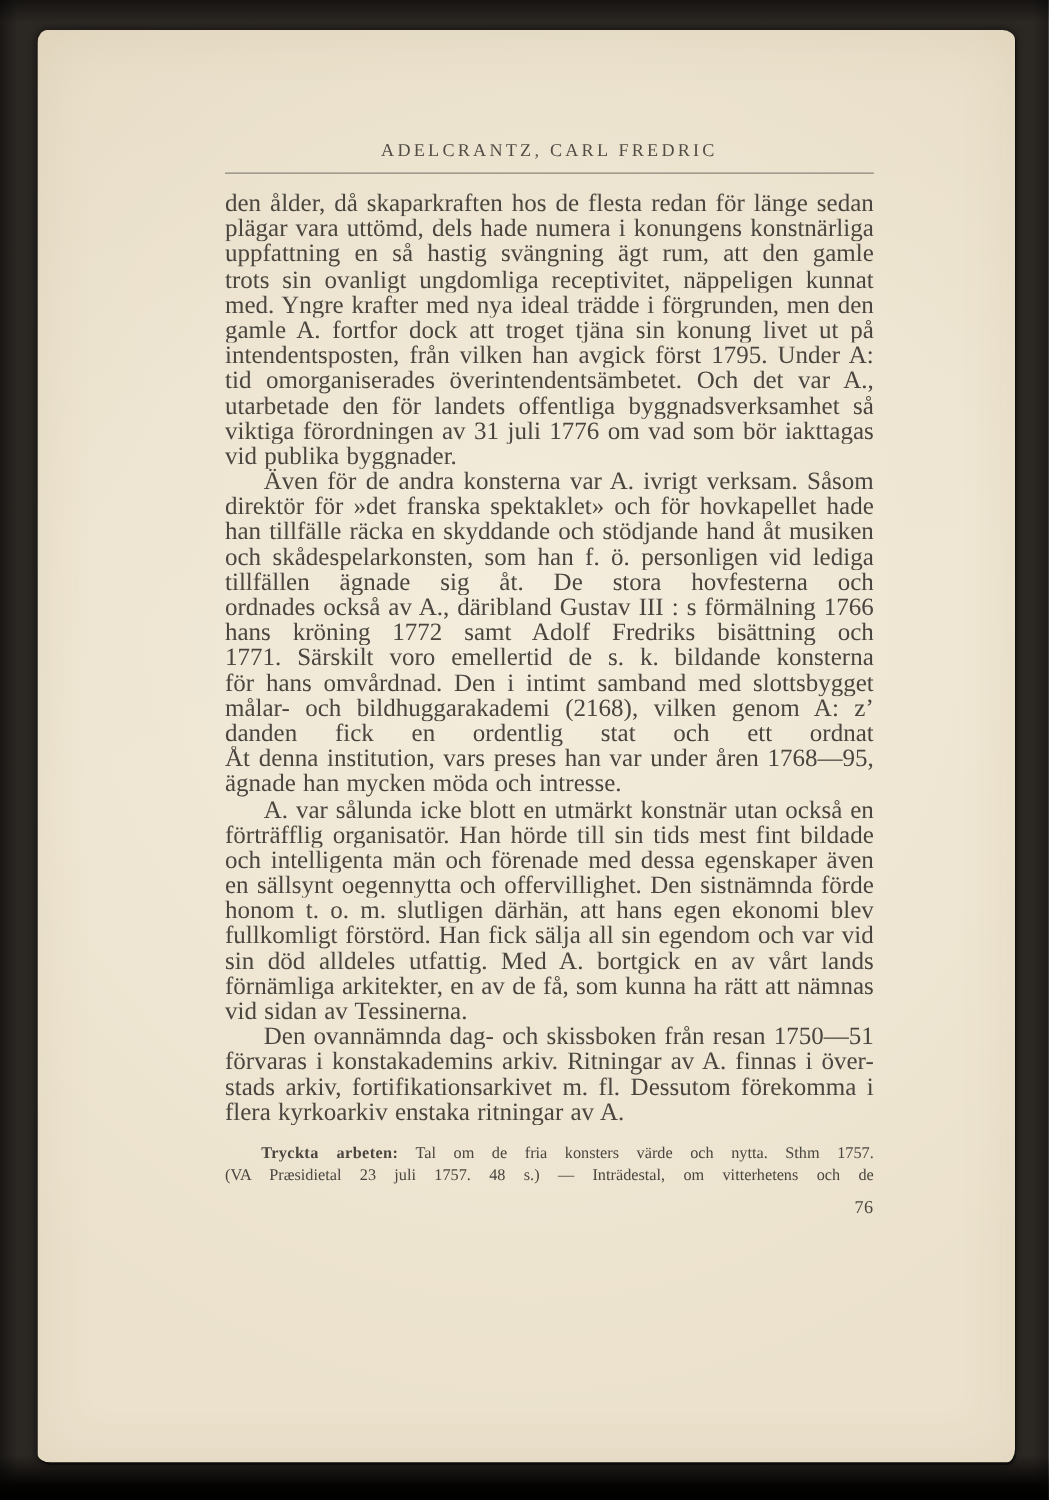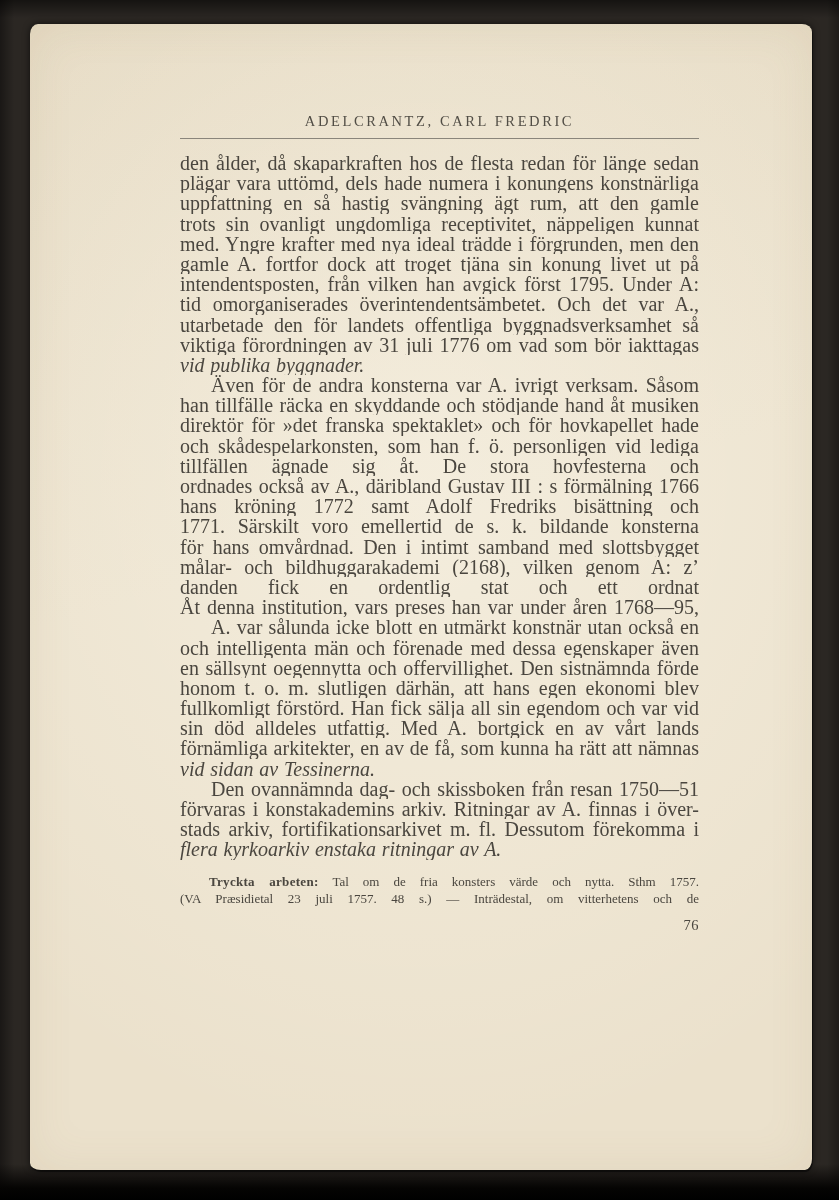--- a/index.html
+++ b/index.html
@@ -58,21 +58,21 @@
   .line {
     font-size: 20px;
     line-height: 20.2px;
     height: 20.2px;
     text-align: justify;
     text-align-last: justify;
     overflow: hidden;
     word-spacing: 0.04em;
   }
   .line.indent { text-indent: 31px; }
-  .line.last { text-align-last: left; font-style: italic; }
+  .line.last { text-align-last: left; }
   .footnote {
     margin-top: 13px;
     font-size: 13px;
     color: #4a463f;
   }
   .fn-line {
     line-height: 17.8px;
     height: 17.8px;
     text-align: justify;
     text-align-last: justify;
@@ -106,32 +106,34 @@
           <div class="line">uppfattning en så hastig svängning ägt rum, att den gamle mannen,</div>
           <div class="line">trots sin ovanligt ungdomliga receptivitet, näppeligen kunnat följa</div>
           <div class="line">med. Yngre krafter med nya ideal trädde i förgrunden, men den</div>
           <div class="line">gamle A. fortfor dock att troget tjäna sin konung livet ut på över-</div>
           <div class="line">intendentsposten, från vilken han avgick först 1795. Under A: z’</div>
           <div class="line">tid omorganiserades överintendentsämbetet. Och det var A., som</div>
           <div class="line">utarbetade den för landets offentliga byggnadsverksamhet så</div>
           <div class="line">viktiga förordningen av 31 juli 1776 om vad som bör iakttagas</div>
           <div class="line last">vid publika byggnader.</div>
           <div class="line indent">Även för de andra konsterna var A. ivrigt verksam. Såsom</div>
+          <div class="line">direktör för »det franska spektaklet» och för hovkapellet hade</div>
           <div class="line">han tillfälle räcka en skyddande och stödjande hand åt musiken</div>
-          <div class="line">direktör för »det franska spektaklet» och för hovkapellet hade</div>
           <div class="line">och skådespelarkonsten, som han f. ö. personligen vid lediga</div>
           <div class="line">tillfällen ägnade sig åt. De stora hovfesterna och högtidligheterna</div>
           <div class="line">ordnades också av A., däribland Gustav III : s förmälning 1766 och</div>
           <div class="line">hans kröning 1772 samt Adolf Fredriks bisättning och begravning</div>
           <div class="line">1771. Särskilt voro emellertid de s. k. bildande konsterna föremål</div>
           <div class="line">för hans omvårdnad. Den i intimt samband med slottsbygget</div>
           <div class="line">målar- och bildhuggarakademi (2168), vilken genom A: z’ bemö-</div>
           <div class="line">danden fick en ordentlig stat och ett ordnat undervisningsväsende.</div>
           <div class="line">Åt denna institution, vars preses han var under åren 1768—95,</div>
+          <div class="line last">ägnade han mycken möda och intresse.</div>
           <div class="line indent">A. var sålunda icke blott en utmärkt konstnär utan också en</div>
+          <div class="line">förträfflig organisatör. Han hörde till sin tids mest fint bildade</div>
           <div class="line">och intelligenta män och förenade med dessa egenskaper även</div>
           <div class="line">en sällsynt oegennytta och offervillighet. Den sistnämnda förde</div>
           <div class="line">honom t. o. m. slutligen därhän, att hans egen ekonomi blev</div>
           <div class="line">fullkomligt förstörd. Han fick sälja all sin egendom och var vid</div>
           <div class="line">sin död alldeles utfattig. Med A. bortgick en av vårt lands verkligt</div>
           <div class="line">förnämliga arkitekter, en av de få, som kunna ha rätt att nämnas</div>
           <div class="line last">vid sidan av Tessinerna.</div>
           <div class="line indent">Den ovannämnda dag- och skissboken från resan 1750—51</div>
           <div class="line">förvaras i konstakademins arkiv. Ritningar av A. finnas i över-</div>
           <div class="line">stads arkiv, fortifikationsarkivet m. fl. Dessutom förekomma i</div>

